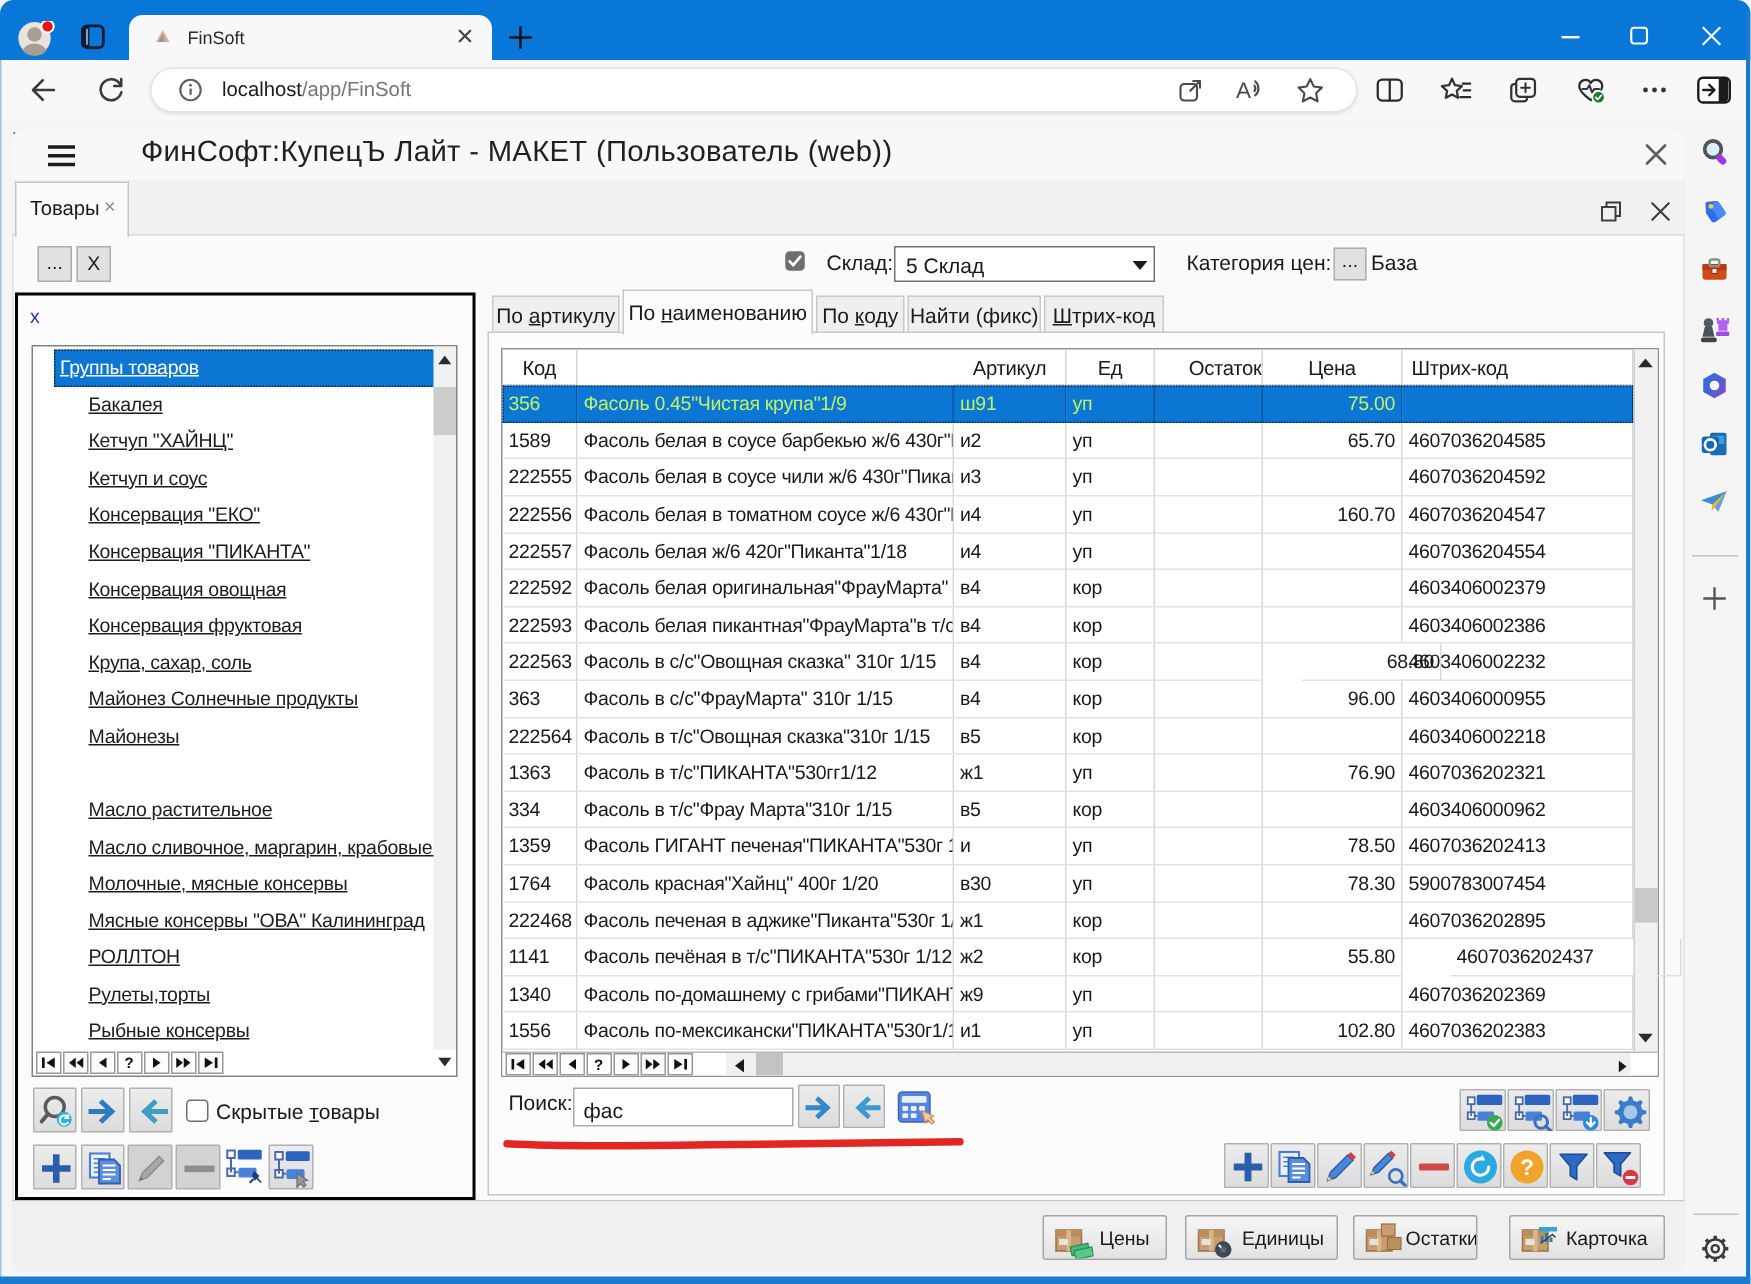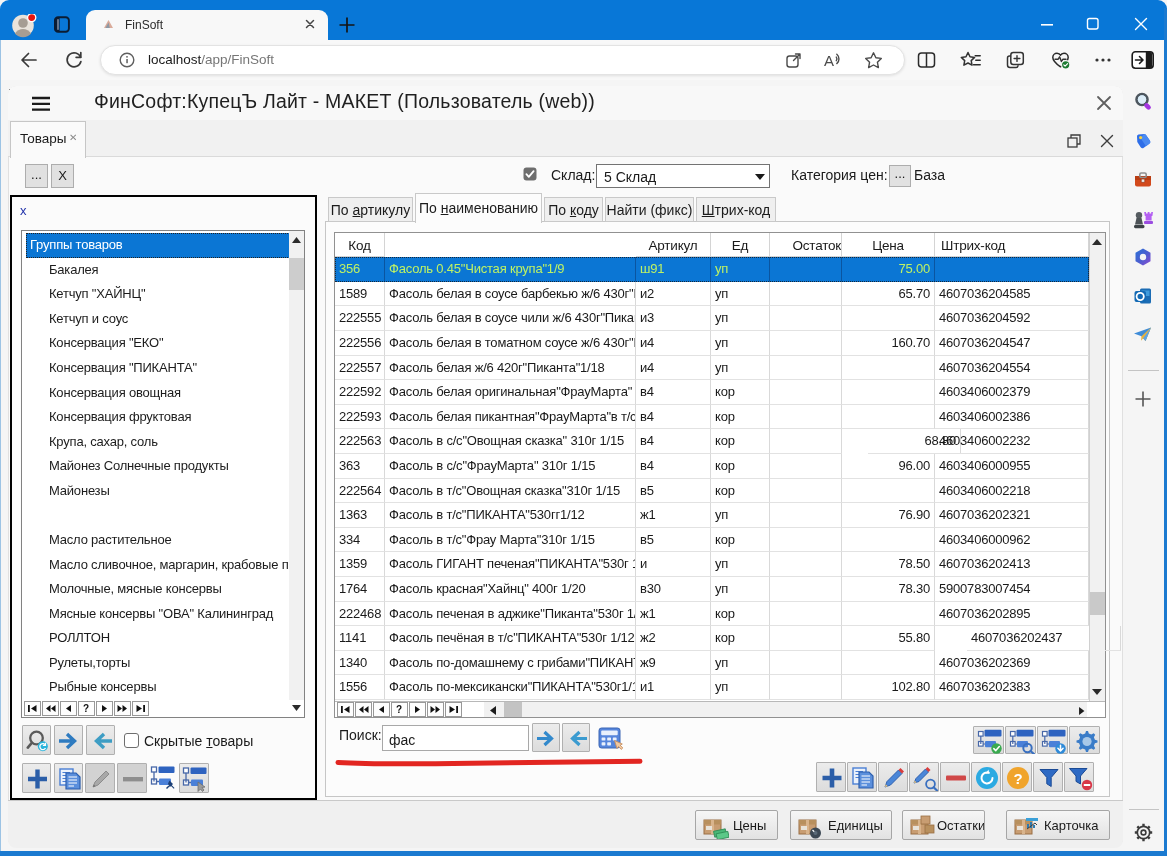--- a/index.html
+++ b/index.html
@@ -27,21 +27,21 @@
   #tabstrip { left:-1px; top:33px; width:1115px; height:37px; background:#f1f1f1; border-bottom:1px solid #dadada; }
   #apptab { left:1px; top:34px; width:76px; height:37px; background:#fafafa; border:1px solid #c6c6c6; border-bottom:none; }
   #apptab .t { position:absolute; left:9px; top:9px; font-size:13.5px; color:#1a1a1a; }
   #apptab .x { position:absolute; left:58px; top:10px; font-size:10px; color:#8a8a8a; }
 
   .btnsm { position:absolute; background:#e1e1e1; border:1px solid #adadad; font-size:13px; color:#1a1a1a; text-align:center; }
   .lbl { position:absolute; font-size:14px; color:#1a1a1a; white-space:nowrap; }
 
   #leftpanel { left:1px; top:108px; width:307px; height:605px; border:2px solid #000; background:#fbfbfb; }
   #listbox { left:9px; top:33px; width:284px; height:488px; background:#fff; border:1px solid #828282; }
-  .titem { position:absolute; left:4px; width:266px; height:24.6px; font-size:13px; letter-spacing:-0.2px; color:#1c1c1c; line-height:24.6px; padding-left:23px; overflow:hidden; white-space:nowrap; background:#fff; }
+  .titem { position:absolute; left:14px; width:266px; height:24.6px; font-size:13px; letter-spacing:-0.2px; color:#1c1c1c; line-height:24.6px; padding-left:23px; overflow:hidden; white-space:nowrap; background:#fff;text-decoration:underline; }
   .titem.root { padding-left:4px; }
   .titem.sel { background:#0b76d4; color:#fff; outline:1px dotted #222; outline-offset:-1px; }
 
   .nav7 { position:absolute; display:flex; gap:1px; }
   .nav7 b { width:17px; height:15px; border:1px solid #989898; background:#fdfdfd; position:relative; }
 
   #tabpage { left:316px; top:134px; width:785px; height:576px; background:#fcfcfc; border:1px solid #c6c6c6; }
   #tablebox { left:325px; top:145px; width:772px; height:486px; border:1px solid #919191; background:#fff; }
   .hcell { position:absolute; top:0; height:24px; font-size:13.5px; letter-spacing:-0.2px; white-space:nowrap; color:#1a1a1a; line-height:25px; border-right:1px solid #d4d4d4; border-bottom:1px solid #d4d4d4; overflow:hidden; white-space:nowrap; }
   .tcell { position:absolute; height:24.6px; font-size:13px; letter-spacing:-0.2px; color:#1a1a1a; line-height:24.6px; border-right:1px solid #d9d9d9; border-bottom:1px solid #e2e2e2; overflow:hidden; white-space:nowrap; padding-left:4px; }

